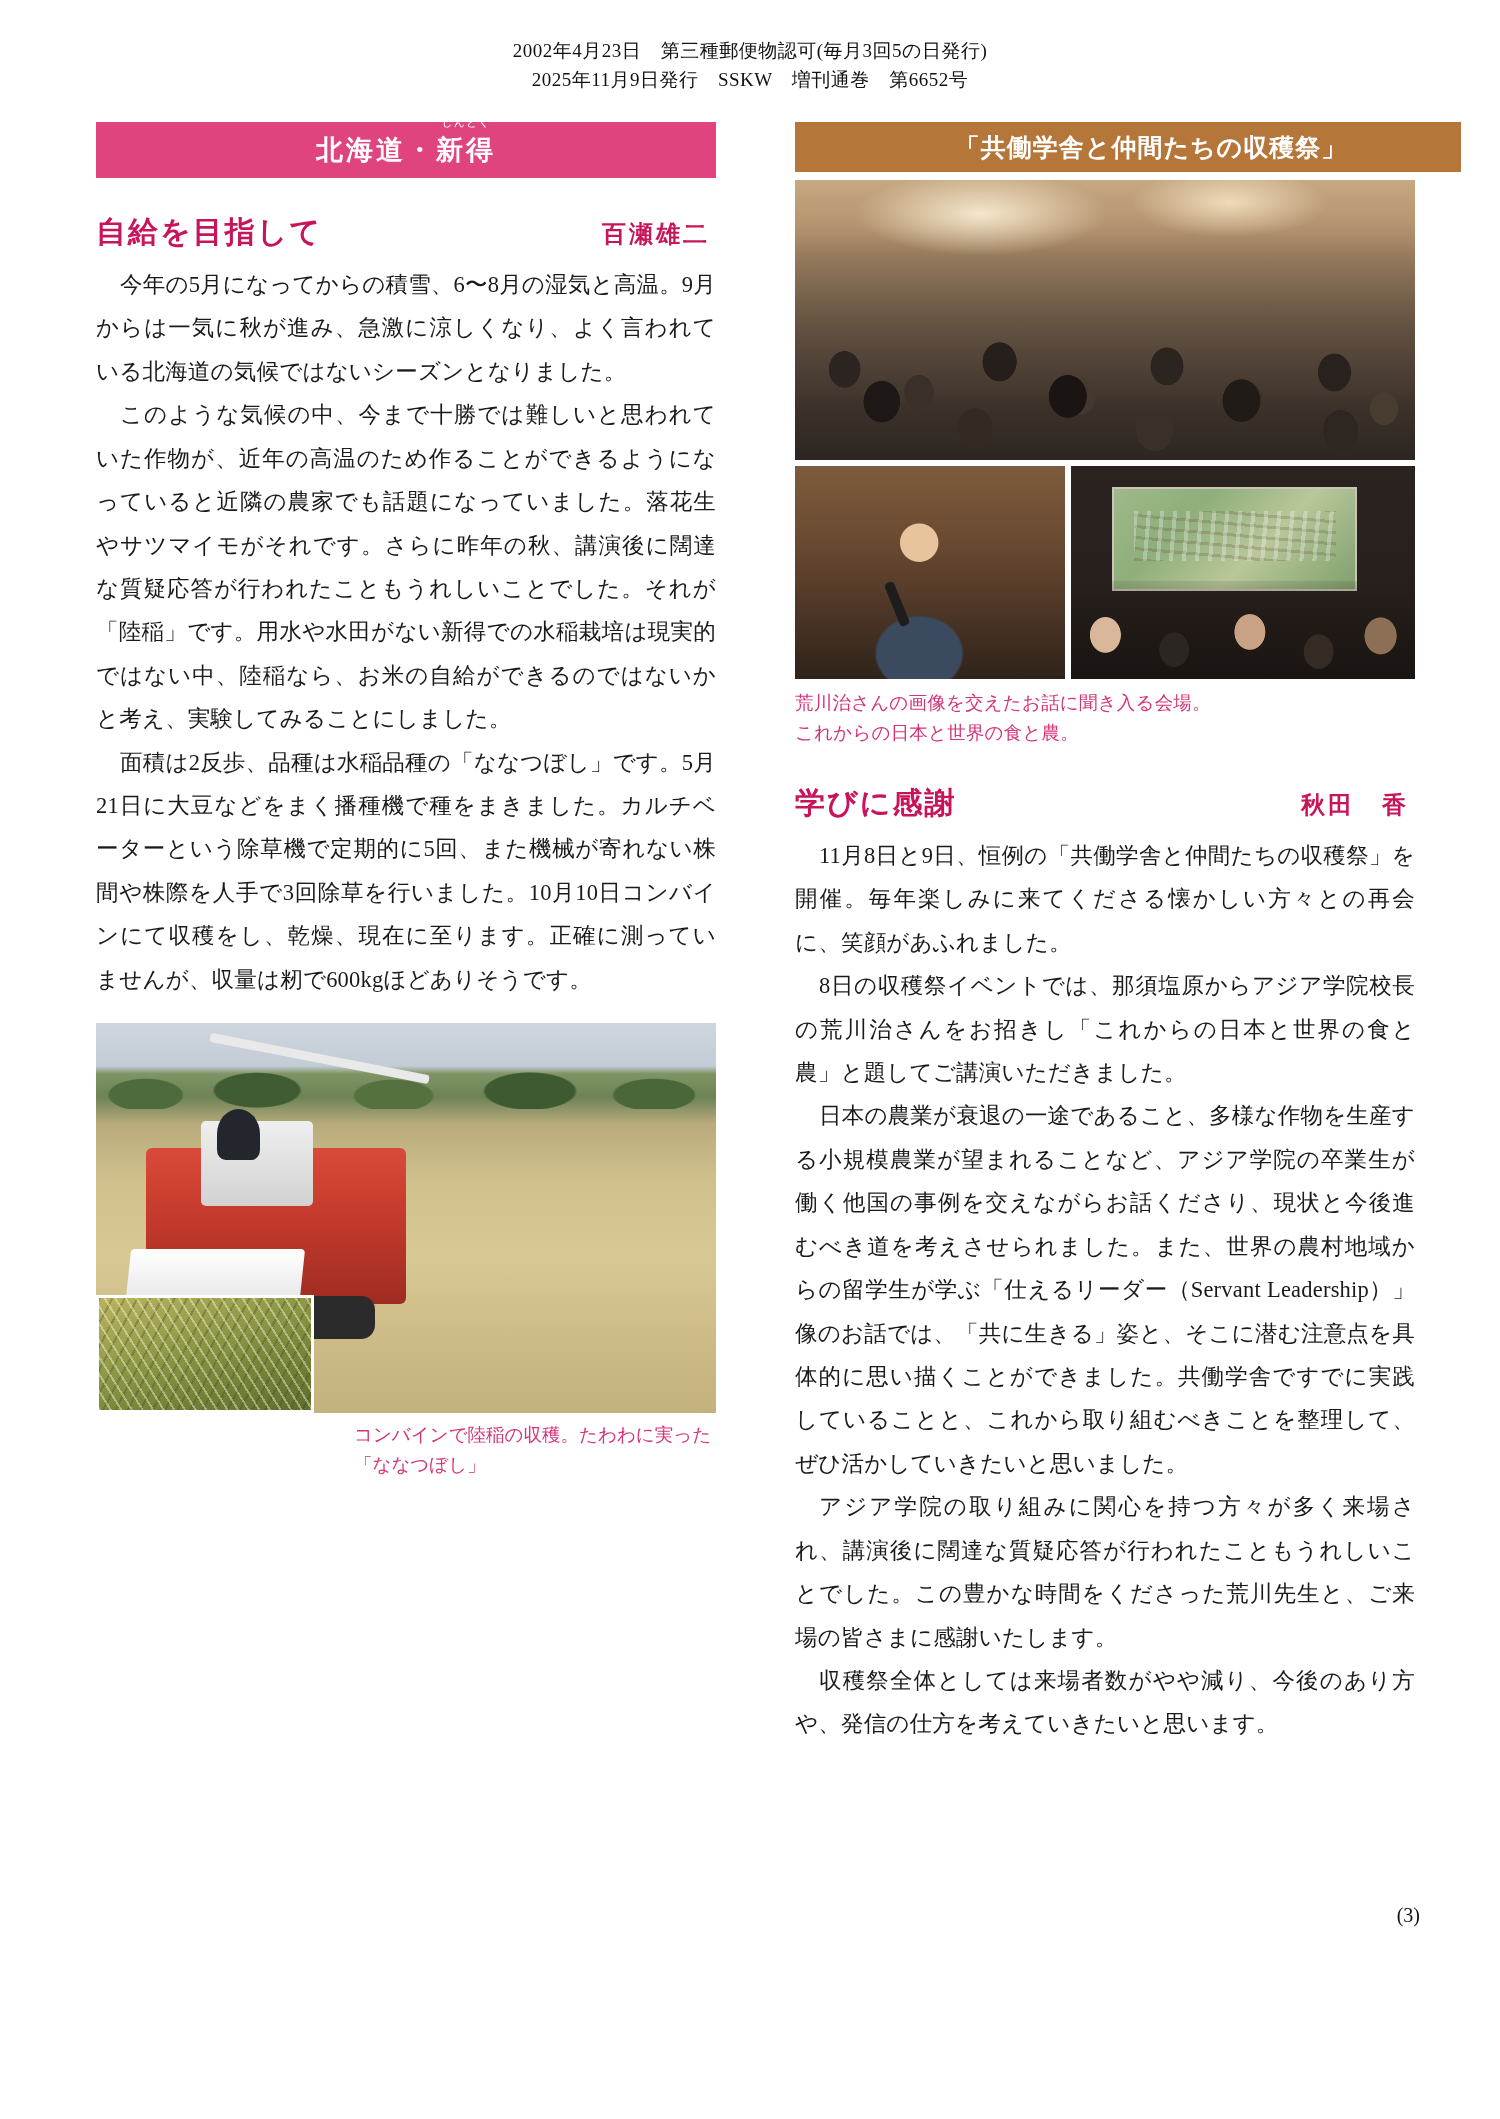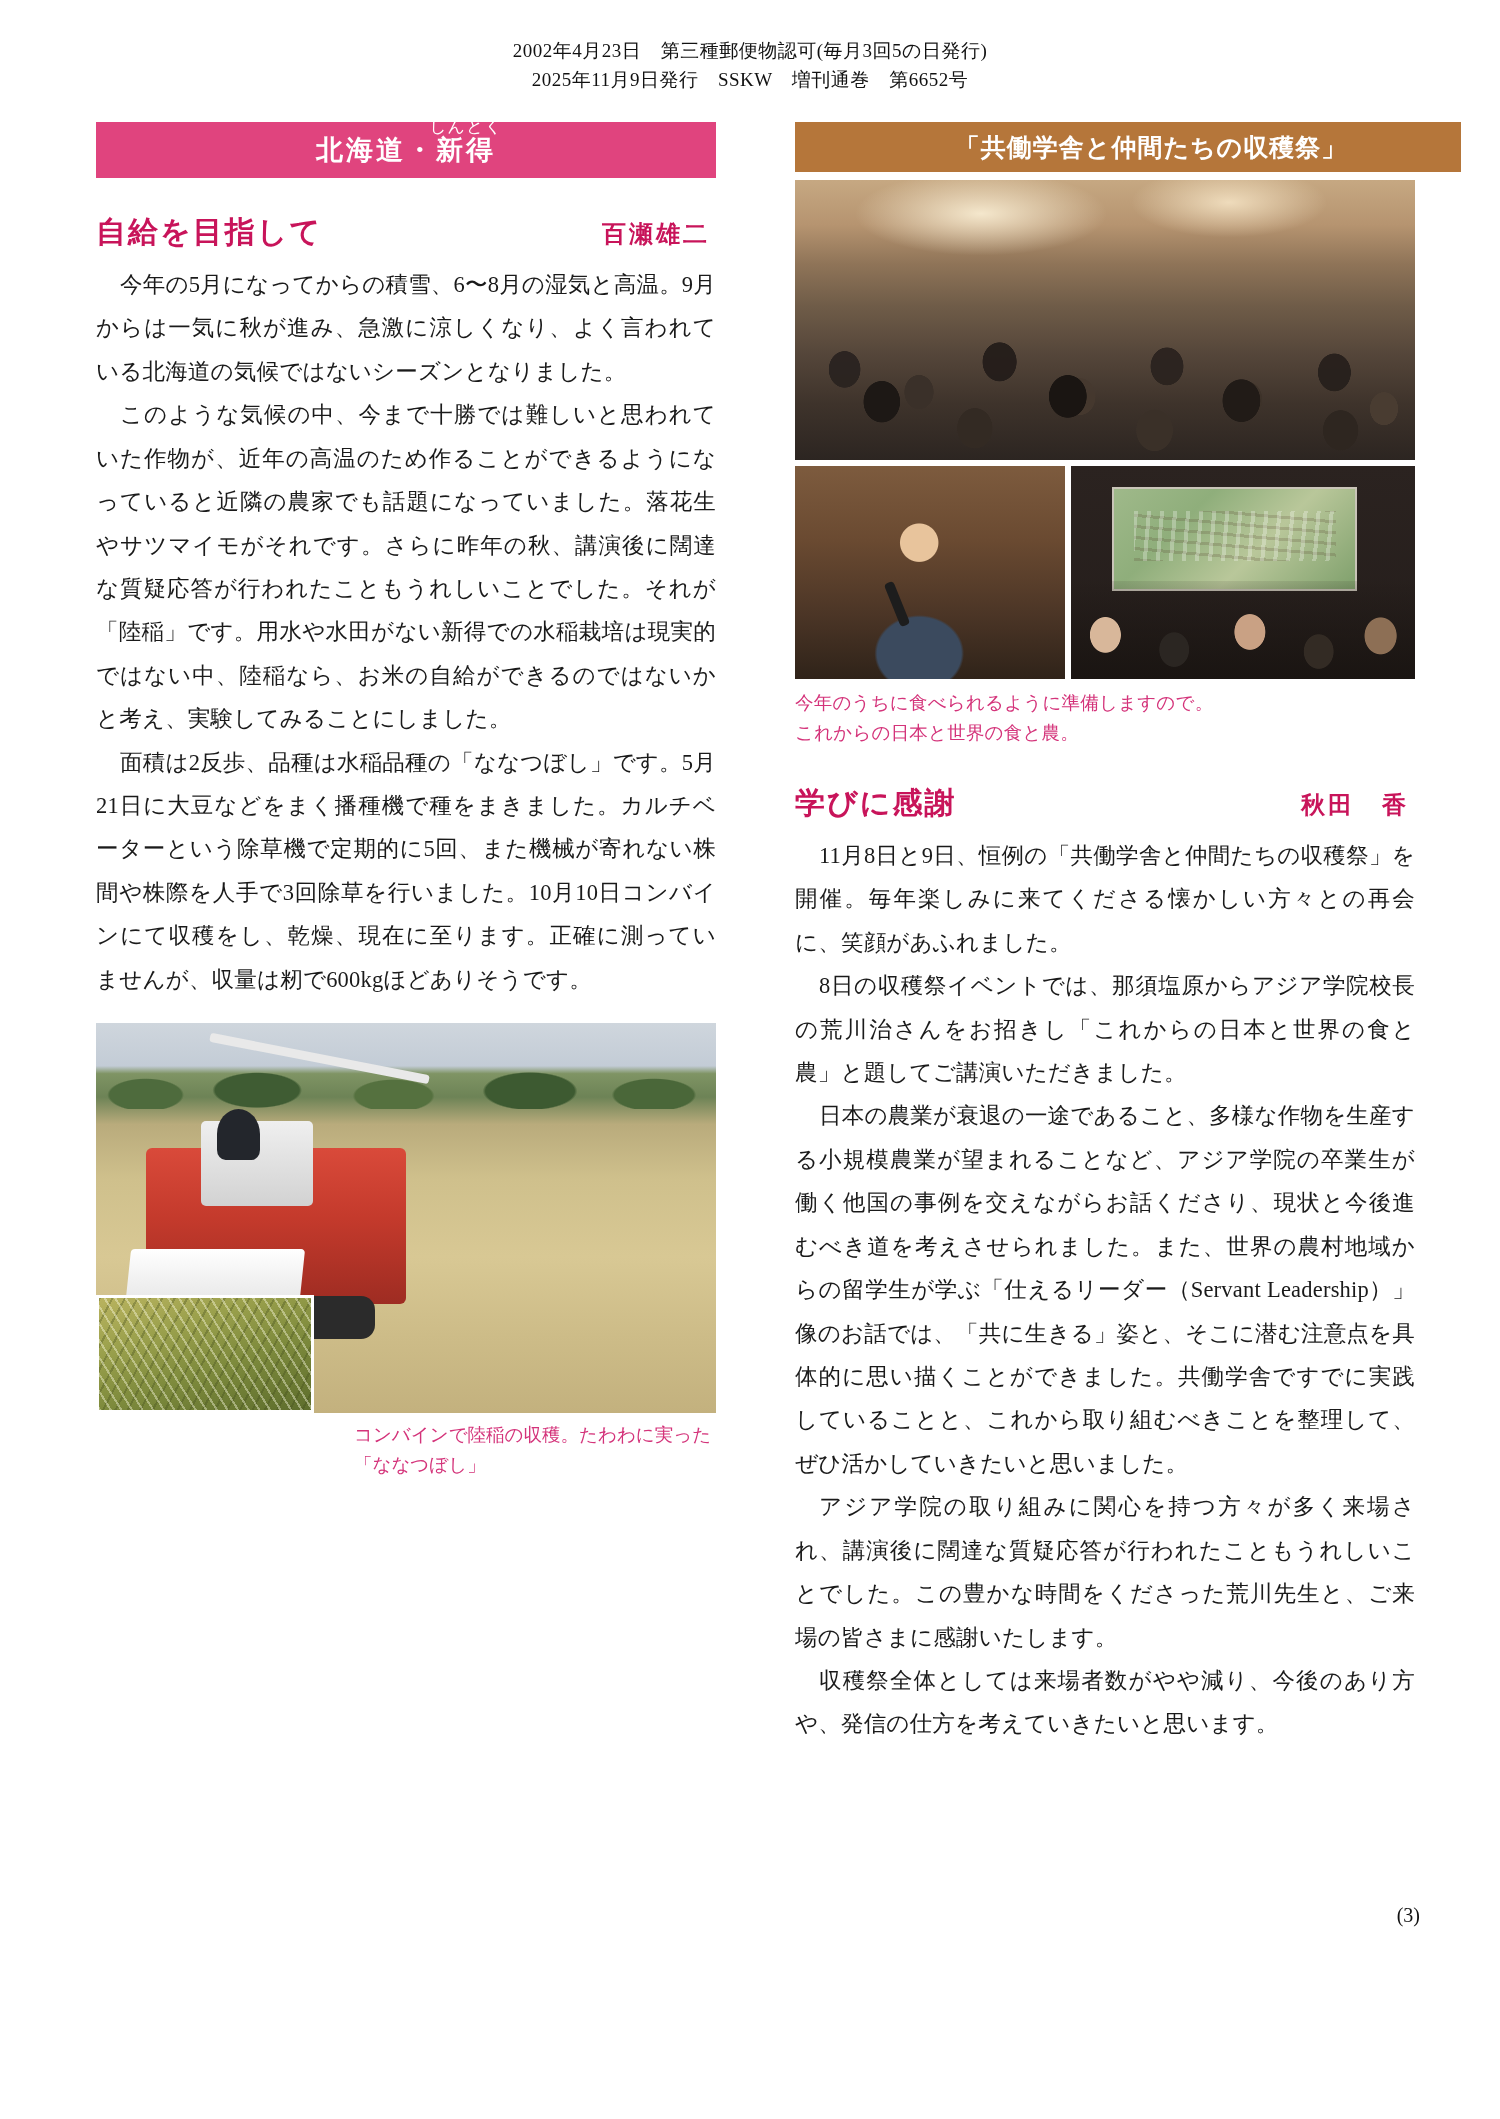--- a/index.html
+++ b/index.html
@@ -66,21 +66,21 @@
   }
   .banner-pink .ruby-wrap {
     position: relative;
     display: inline-block;
   }
   .banner-pink .ruby-text {
     position: absolute;
     top: -17px;
     left: 50%;
     transform: translateX(-50%);
-    font-size: 17px;
+    font-size: 11px;
     font-weight: normal;
     letter-spacing: 1px;
     white-space: nowrap;
   }
 
   
   .banner-brown {
     width: 620px;
     height: 50px;
     background: #b5763a;
@@ -409,21 +409,21 @@
 
     <div class="photo-row">
       <div class="photo photo-speaker"></div>
       <div class="photo photo-screen">
         <div class="screen-inner"></div>
         <div class="audience"></div>
       </div>
     </div>
 
     <div class="caption">
-      <div>今年のうちに食べられるように準備しますので。</div>
+      <div>荒川治さんの画像を交えたお話に聞き入る会場。</div>
       <div>これからの日本と世界の食と農。</div>
     </div>
 
     <div class="article-head">
       <div class="article-title">学びに感謝</div>
       <div class="article-author">秋田　香</div>
     </div>
 
     <div class="body-text">
       <p>11月8日と9日、恒例の「共働学舎と仲間たちの収穫祭」を開催。毎年楽しみに来てくださる懐かしい方々との再会に、笑顔があふれました。</p>

